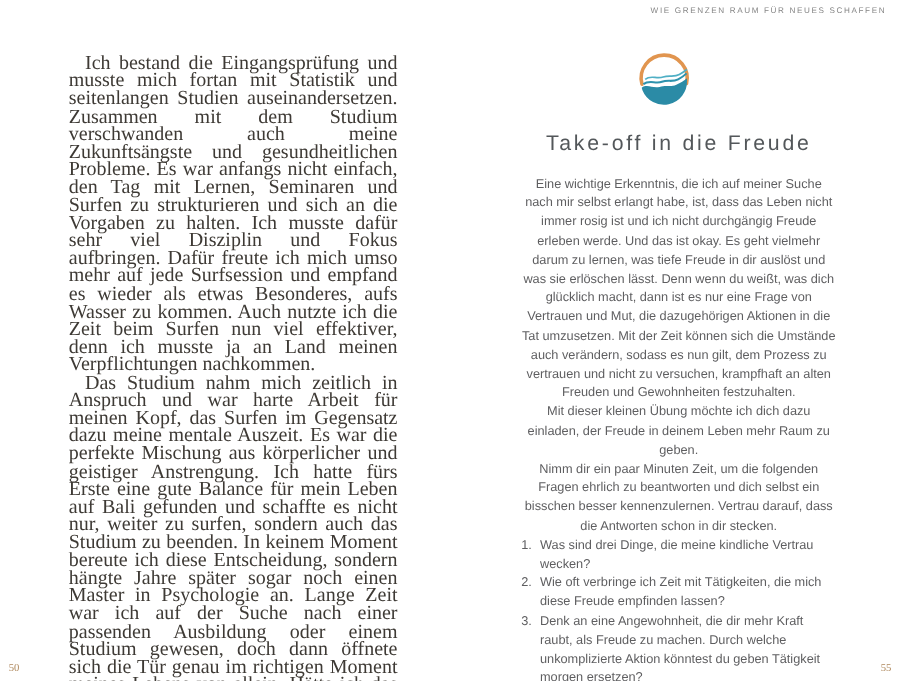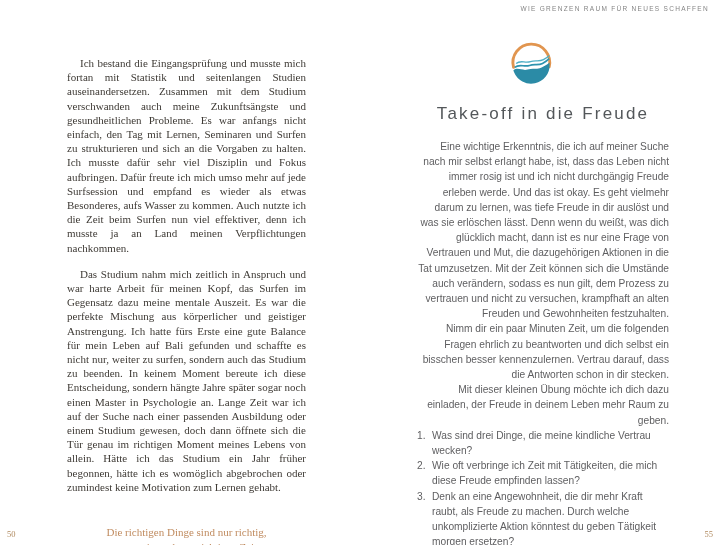--- a/index.html
+++ b/index.html
@@ -17,22 +17,22 @@
     font-family: "Liberation Sans", sans-serif;
     font-size: 6.5px; letter-spacing: 1.3px;
     color: #858585;
   }
 
   
   .page-left {
     position: absolute; left: 55px; top: 44px; width: 263px;
   }
   .page-left p {
-    margin: 12px;
-    font-size: 11px; line-height: 14.2px;
+    margin: 0;
+    font-size: 16px; line-height: 14.2px;
     text-align: justify;
     color: #3e3a35;
     text-indent: 13px;
   }
   .pull-quote {
     margin-top: 31px;
     text-align: center;
     color: #c08b5f;
     font-size: 11px; line-height: 15px;
     white-space: pre-line;
@@ -50,21 +50,21 @@
     font-weight: normal;
     font-size: 17px; letter-spacing: 2.2px;
     color: #53575a;
     text-align: center;
   }
   .sans-text p {
     margin: 0;
     font-family: "Liberation Sans", sans-serif;
     font-size: 10.2px; line-height: 15.2px;
     color: #5e5e60;
-    text-align: right;
+    text-align: center;
   }
   ol.question-list {
     margin: 0; padding: 0; list-style: none;
   }
   ol.question-list li {
     display: flex;
     font-family: "Liberation Sans", sans-serif;
     font-size: 10.2px; line-height: 15.2px;
     color: #5e5e60;
   }
@@ -111,22 +111,22 @@
         <path d="M 7 28.5 C 12 24.5 17 28.5 22.5 26.5 C 27.5 24.7 31.5 27 36 24.5 C 38.8 23 41 21.5 43 19.5" fill="none" stroke="#2e93ae" stroke-width="1.7"></path>
 
         <path d="M 5.6 31.5 C 10.5 28 15 32.5 20.5 30.8 C 26 29 30 31.2 34.5 29 C 38 27.3 41 25.5 43.4 23.5 L 43.4 25.5 A 19.3 19.3 0 0 1 6.2 33.5 Z" fill="#2b8ba6"></path>
       </svg>
     </div>
 
     <h2 class="chapter-heading">Take-off in die Freude</h2>
 
     <div class="sans-text">
       <p>Eine wichtige Erkenntnis, die ich auf meiner Suche nach mir selbst erlangt habe, ist, dass das Leben nicht immer rosig ist und ich nicht durchgängig Freude erleben werde. Und das ist okay. Es geht vielmehr darum zu lernen, was tiefe Freude in dir auslöst und was sie erlöschen lässt. Denn wenn du weißt, was dich glücklich macht, dann ist es nur eine Frage von Vertrauen und Mut, die dazugehörigen Aktionen in die Tat umzusetzen. Mit der Zeit können sich die Umstände auch verändern, sodass es nun gilt, dem Prozess zu vertrauen und nicht zu versuchen, krampfhaft an alten Freuden und Gewohnheiten festzuhalten.</p>
+      <p>Mit dieser kleinen Übung möchte ich dich dazu einladen, der Freude in deinem Leben mehr Raum zu geben.</p>
       <p>Nimm dir ein paar Minuten Zeit, um die folgenden Fragen ehrlich zu beantworten und dich selbst ein bisschen besser kennenzulernen. Vertrau darauf, dass die Antworten schon in dir stecken.</p>
-      <p>Mit dieser kleinen Übung möchte ich dich dazu einladen, der Freude in deinem Leben mehr Raum zu geben.</p>
 
       <ol class="question-list">
         <li>
           <span class="q-num">1.</span>
           <span class="q-text">Was sind drei Dinge, die meine kindliche Vertrau wecken?</span>
         </li>
         <li>
           <span class="q-num">2.</span>
           <span class="q-text">Wie oft verbringe ich Zeit mit Tätigkeiten, die mich diese Freude empfinden lassen?</span>
         </li>

